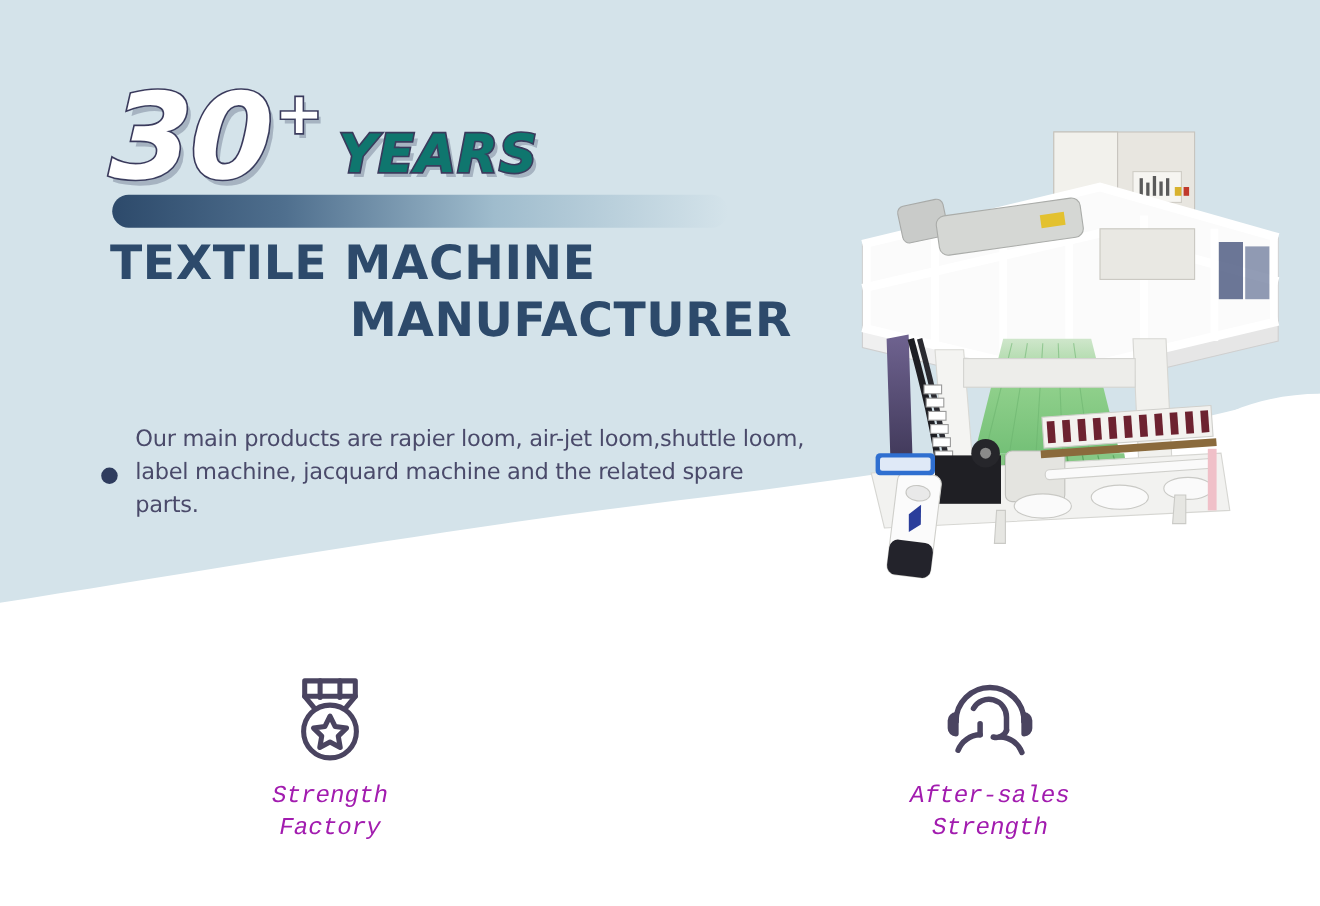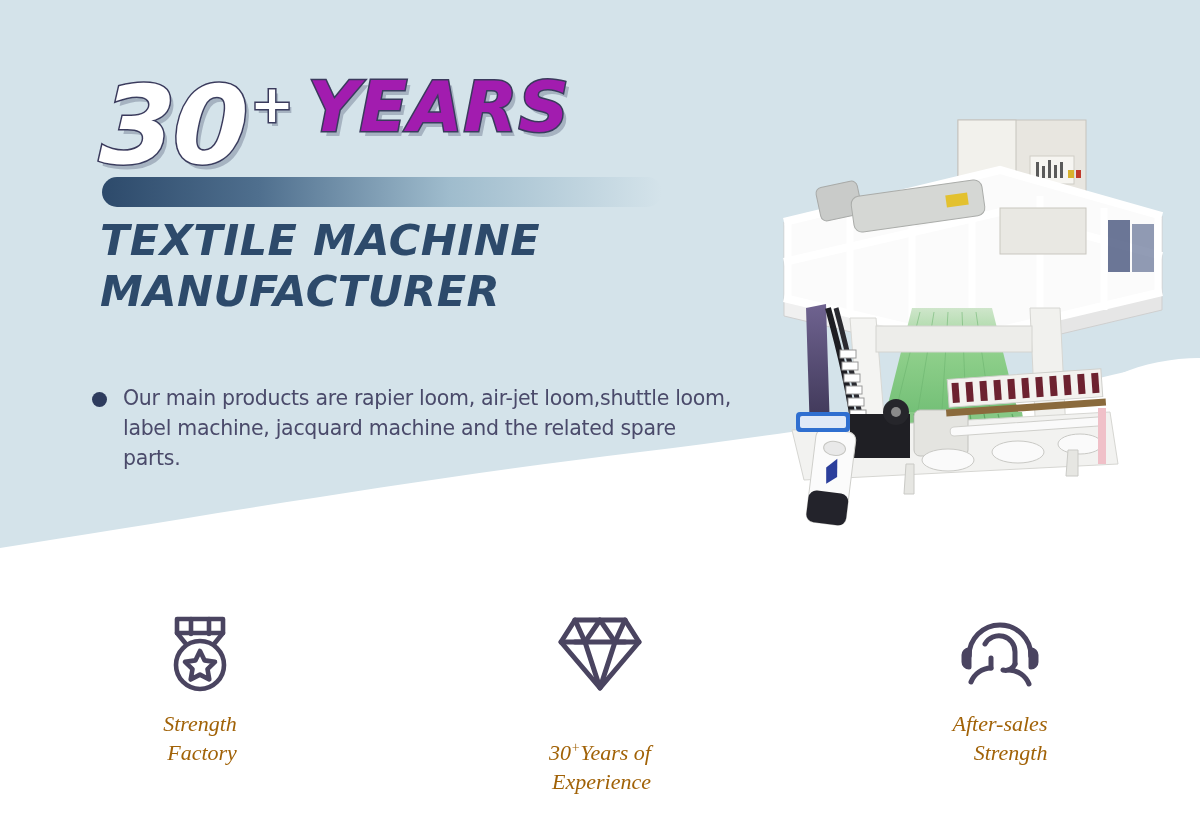--- a/index.html
+++ b/index.html
@@ -56,48 +56,48 @@
     font-size:52px;
     color:#ffffff;
     -webkit-text-stroke:3px #3a3a5c;
     paint-order:stroke fill;
     margin-left:4px; margin-top:6px;
     text-shadow:3px 4px 0 rgba(60,70,100,.30);
   }
   .years-word{
     font-family:"DejaVu Sans", sans-serif;
     font-weight:bold; font-style:italic;
-    font-size:70px;
-    color:#a21caf;
+    font-size:48px;
+    color:#0f766e;
     -webkit-text-stroke:3px #3a3a5c;
     paint-order:stroke fill;
     letter-spacing:1px;
-    margin-left:14px; 
+    margin-left:14px; margin-top:44px;
     text-shadow:4px 5px 0 rgba(60,70,100,.30);
   }
 
   .sub-headline{
     position:absolute; left:100px; top:215px; z-index:6;
     font-family:"DejaVu Sans", sans-serif;
-    font-weight:bold; font-style:italic;
+    font-weight:bold; 
     font-size:43px;
     line-height:1.18;
     letter-spacing:.5px;
     color:#2d4a6b;
     width:620px;
   }
-  .sub-headline .l2{ display:block; }
+  .sub-headline .l2{ display:block;text-align:right; }
 
   
   .bullets{
     position:absolute; left:92px; top:383px; z-index:6;
     width:640px;
   }
   .bullet-row{
-    display:flex; align-items:flex-start;
+    display:flex; align-items:center;
     margin-bottom:30px;
   }
   .bullet-dot{
     width:15px; height:15px; border-radius:50%;
     background:#2e3c5e; flex:0 0 auto;
     margin-top:9px; margin-right:16px;
   }
   .bullet-text{
     font-family:"DejaVu Sans", sans-serif;
     font-size:20.5px;
@@ -118,26 +118,26 @@
     position:absolute; left:0; top:612px; width:1200px;
     display:flex; z-index:6;
   }
   .feature{
     flex:1 1 0; display:flex; flex-direction:column;
     align-items:center; justify-content:flex-start;
   }
   .feature-icon{ height:84px; display:flex; align-items:center; justify-content:center;}
   .feature-label{
     margin-top:14px;
-    font-family:Liberation Serif, serif;
+    font-family:Liberation Mono, monospace;
     font-style:italic;
     font-size:22px;
     line-height:1.3;
-    color:#a16207;
-    text-align:right;
+    color:#a21caf;
+    text-align:center;
     white-space:pre-line;
   }
   .feature-label sup{ font-size:.62em; vertical-align:super; }
 </style>
 </head>
 <body>
 
 <div class="bg-blue"></div>
 
 <svg class="bg-white-curve" viewBox="0 0 1200 824" preserveAspectRatio="none">
@@ -323,36 +323,20 @@
         <path d="M30 6 v15 M48 6 v15"></path>
         <path d="M16 20 h46"></path>
         <circle cx="39" cy="52" r="24"></circle>
         <path d="M39 38 l4.6 9.4 10.4 1.5 -7.5 7.3 1.8 10.3 -9.3 -4.9 -9.3 4.9 1.8 -10.3 -7.5 -7.3 10.4 -1.5 Z"></path>
       </svg>
     </div>
     <div class="feature-label">Strength
 Factory</div>
   </div>
 
-  <div class="feature">
-    <div class="feature-icon">
-      <svg width="86" height="80" viewBox="0 0 86 80" fill="none" stroke="#4a4460" stroke-width="5" stroke-linecap="round" stroke-linejoin="round">
-        <path d="M18 6 h50 l14 22 -39 46 -39 -46 Z"></path>
-        <path d="M4 28 h78"></path>
-        <path d="M18 6 l10 22 -10 0"></path>
-        <path d="M68 6 l-10 22 10 0"></path>
-        <path d="M28 28 l15 -22 15 22"></path>
-        <path d="M28 28 l15 46 15 -46"></path>
-      </svg>
-    </div>
-    <div class="feature-label">
-      <span>30</span><sup>+</sup><span>Years of
-Experience</span>
-    </div>
-  </div>
 
 
   <div class="feature">
     <div class="feature-icon">
       <svg width="86" height="80" viewBox="0 0 86 80" fill="none" stroke="#4a4460" stroke-width="5" stroke-linecap="round" stroke-linejoin="round">
         <path d="M12 42 a31 31 0 0 1 62 0"></path>
         <path d="M12 42 v-6 M74 42 v-6"></path>
         <path d="M12 36 a5 5 0 0 0 -5 5 v7 a5 5 0 0 0 5 5 Z"></path>
         <path d="M74 36 a5 5 0 0 1 5 5 v7 a5 5 0 0 1 -5 5 Z"></path>
         <path d="M28 30 a16 16 0 0 1 30 8 v12"></path>

